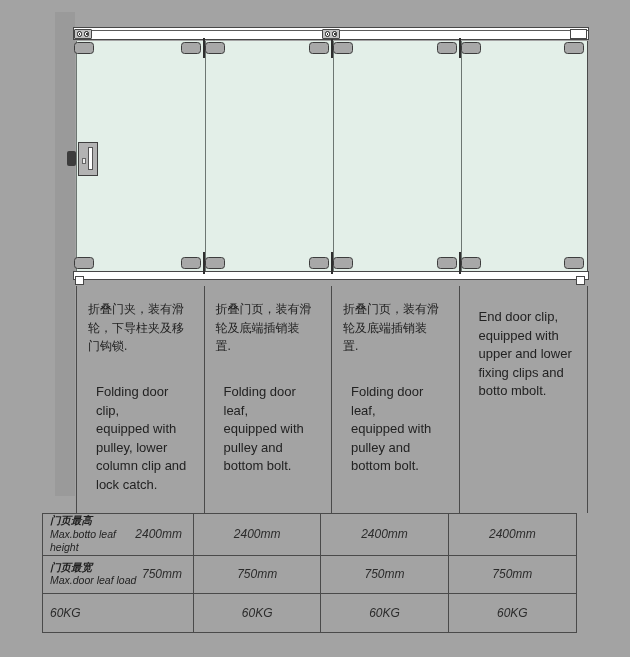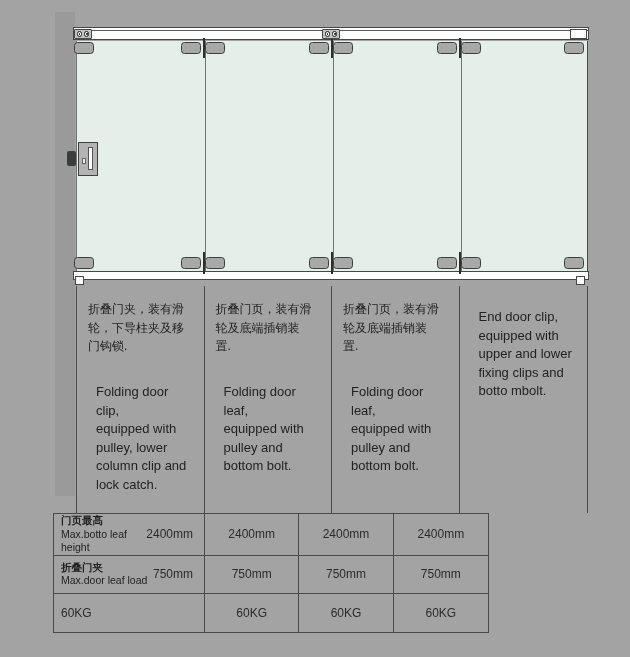--- a/index.html
+++ b/index.html
@@ -41,23 +41,23 @@
           border:0.8px solid #666;box-sizing:border-box;}
   
   .textgrid{position:absolute;left:76px;top:286px;width:512px;height:227px;
             display:grid;grid-template-columns:repeat(4,1fr);
             border-left:1.3px solid #4a4a4a;border-right:1.3px solid #4a4a4a;box-sizing:border-box;}
   .col{border-right:1.3px solid #4a4a4a;box-sizing:border-box;padding:14px 7px 0 11px;}
   .col:last-child{border-right:none;}
   .zh{font-size:12px;line-height:1.56;font-weight:500;color:#222;white-space:pre-line;margin:0 0 27px 0;}
   .en{font-size:13px;line-height:1.43;color:#222;white-space:pre-line;margin:8px;}
   
-  .spec-table{position:absolute;left:53px;top:513px;width:436px;height:120px;
+  .spec-table{position:absolute;left:42px;top:513px;width:535px;height:120px;
               border:1.4px solid #4a4a4a;box-sizing:border-box;
-              display:grid;grid-template-columns:151px 1fr 1fr 1fr;grid-auto-rows:1fr;}
+              display:grid;grid-template-columns:151px 1fr 1fr 1fr;grid-auto-rows:1fr;font-style:italic;}
   .cell{border-right:1.3px solid #4a4a4a;border-bottom:1.3px solid #4a4a4a;box-sizing:border-box;
         display:flex;align-items:center;justify-content:center;font-size:12px;color:#2b2b2b;}
   .cell.last-col{border-right:none;}
   .cell.last-row{border-bottom:none;}
   .labelcell{justify-content:space-between;padding:0 11px 0 7px;}
   .labelstack{display:flex;flex-direction:column;justify-content:center;}
   .lblzh{font-size:10.5px;font-weight:bold;color:#1f1f1f;line-height:1.3;}
   .lblen{font-size:10.5px;color:#1f1f1f;line-height:1.3;}
   .labelval{font-size:12px;color:#2b2b2b;}
 </style>
@@ -168,21 +168,21 @@
         <span class="lblen">Max.botto leaf height</span>
       </div>
       <span class="labelval">2400mm</span>
     </div>
     <div class="cell">2400mm</div>
     <div class="cell">2400mm</div>
     <div class="cell last-col">2400mm</div>
 
     <div class="cell labelcell">
       <div class="labelstack">
-        <span class="lblzh">折叠门夹</span>
+        <span class="lblzh">门页最宽</span>
         <span class="lblen">Max.door leaf load</span>
       </div>
       <span class="labelval">750mm</span>
     </div>
     <div class="cell">750mm</div>
     <div class="cell">750mm</div>
     <div class="cell last-col">750mm</div>
 
     <div class="cell labelcell last-row">
       <span class="labelval">60KG</span>

